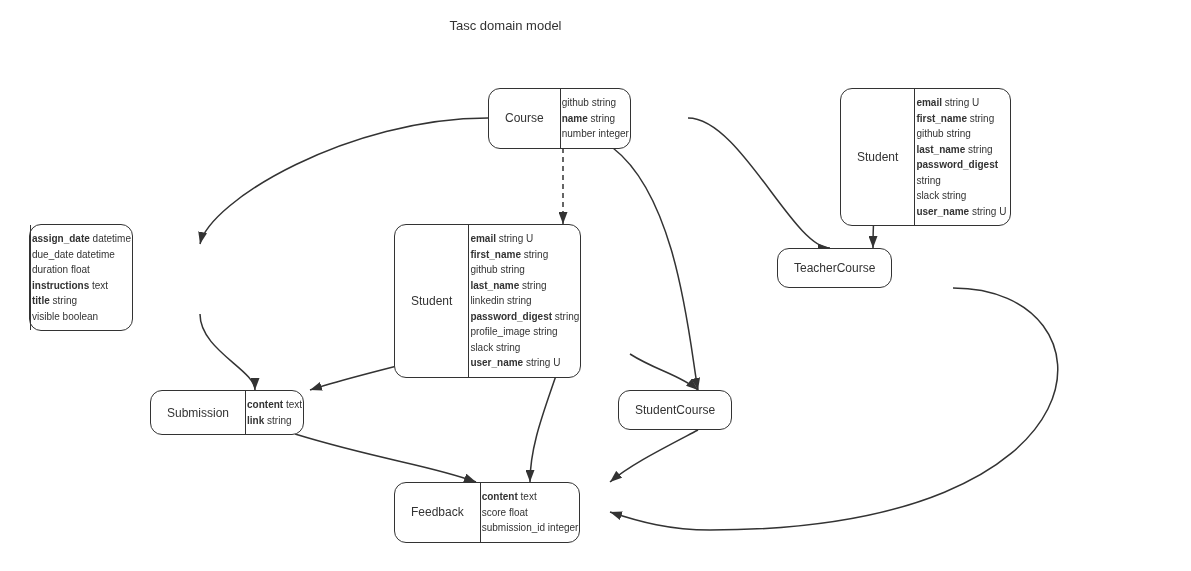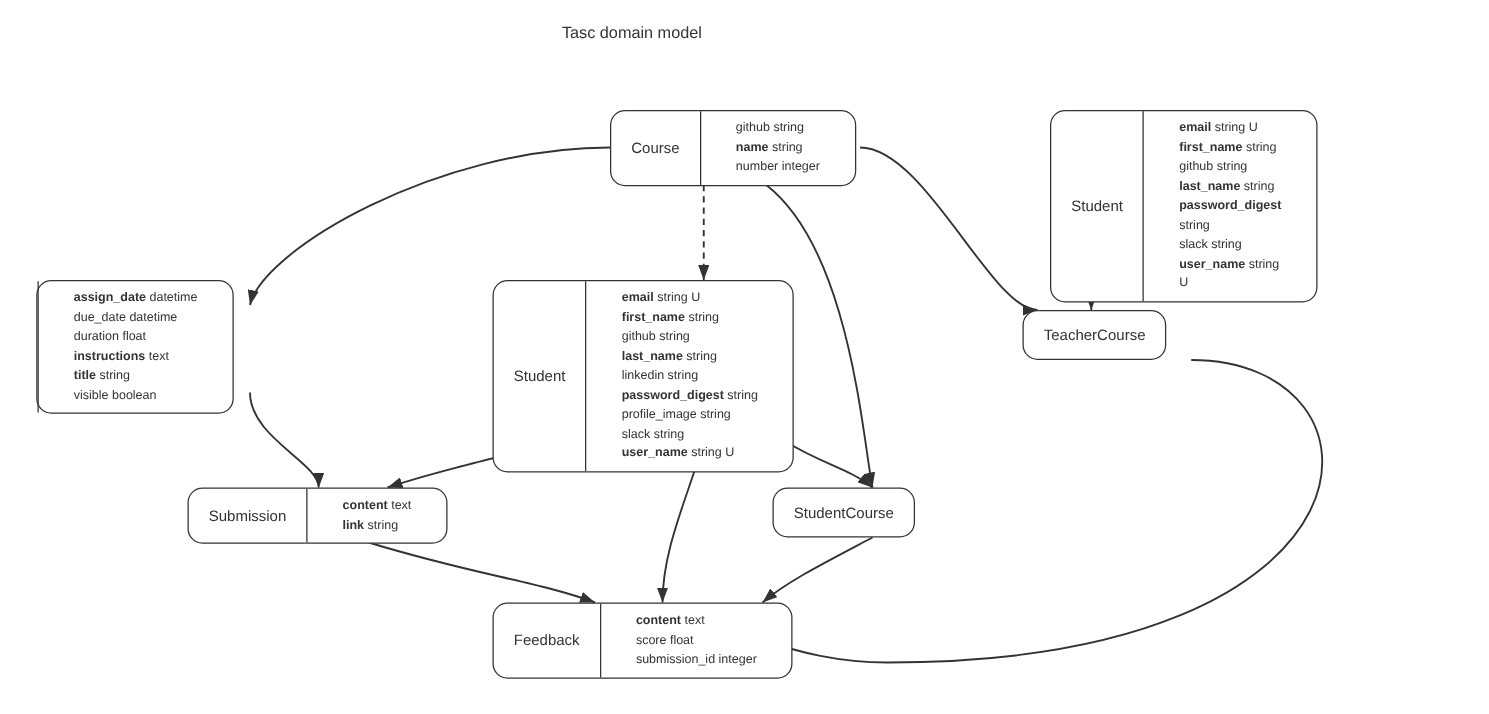--- a/index.html
+++ b/index.html
@@ -40,21 +40,21 @@
       align-items: center;
     }
     .entity-label {
       padding: 8px 16px;
       font-size: 12px;
       color: #333;
       white-space: nowrap;
     }
     .entity-attrs {
       border-left: 1.5px solid #333;
-      padding: 6px 28px;
+      padding: 6px 1px;
       font-size: 10px;
       line-height: 1.55;
       color: #333;
     }
   </style>
 </head>
 <body>
 
 <div id="diagram-container">
   <div class="diagram-title">Tasc domain model</div>
@@ -133,21 +133,21 @@
           <div><span style="font-weight: bold;">first_name </span><span style="font-weight: normal;">string</span></div>
           <div><span style="font-weight: normal;">github </span><span style="font-weight: normal;">string</span></div>
           <div><span style="font-weight: bold;">last_name </span><span style="font-weight: normal;">string</span></div>
           <div><span style="font-weight: normal;">linkedin </span><span style="font-weight: normal;">string</span></div>
           <div><span style="font-weight: bold;">password_digest </span><span style="font-weight: normal;">string</span></div>
           <div><span style="font-weight: normal;">profile_image </span><span style="font-weight: normal;">string</span></div>
           <div><span style="font-weight: normal;">slack </span><span style="font-weight: normal;">string</span></div>
           <div><span style="font-weight: bold;">user_name </span><span style="font-weight: normal;">string  U</span></div>
         </div>
       </div>
-      <div class="entity-box" style="left: 818px; top: 248px; min-height: 40px;">
+      <div class="entity-box" style="left: 777px; top: 248px; min-height: 40px;">
         <div class="entity-label">TeacherCourse</div>
       </div>
       <div class="entity-box" style="left: 150px; top: 390px; min-height: 44px;">
         <div class="entity-label">Submission</div>
         <div class="entity-attrs">
           <div><span style="font-weight: bold;">content </span><span style="font-weight: normal;">text</span></div>
           <div><span style="font-weight: bold;">link </span><span style="font-weight: normal;">string</span></div>
         </div>
       </div>
       <div class="entity-box" style="left: 618px; top: 390px; min-height: 40px;">

